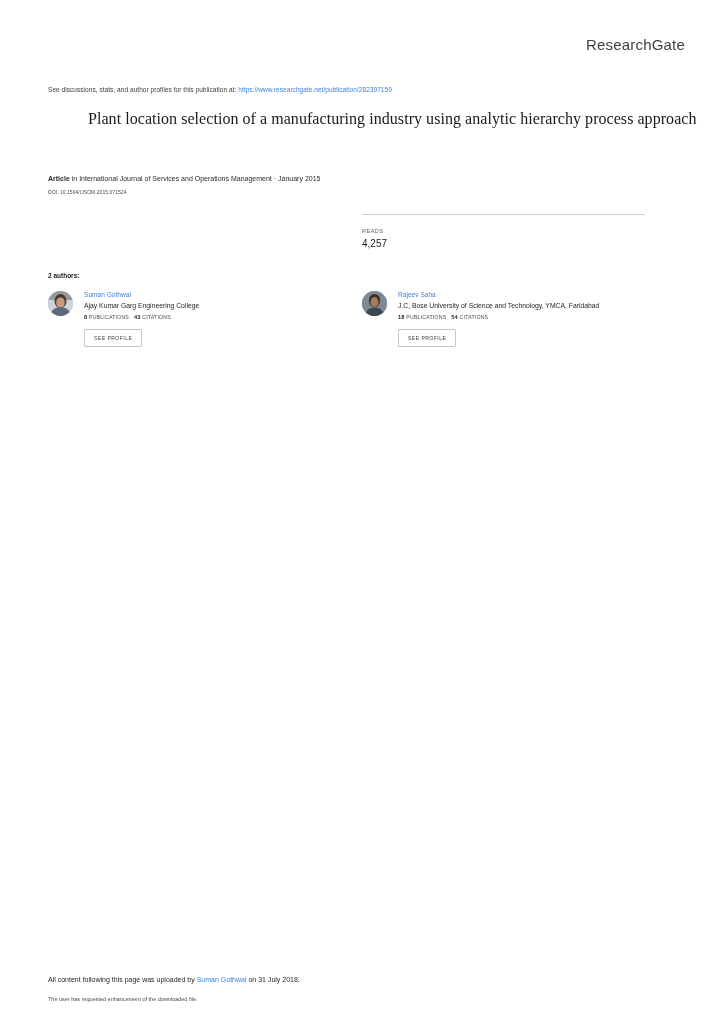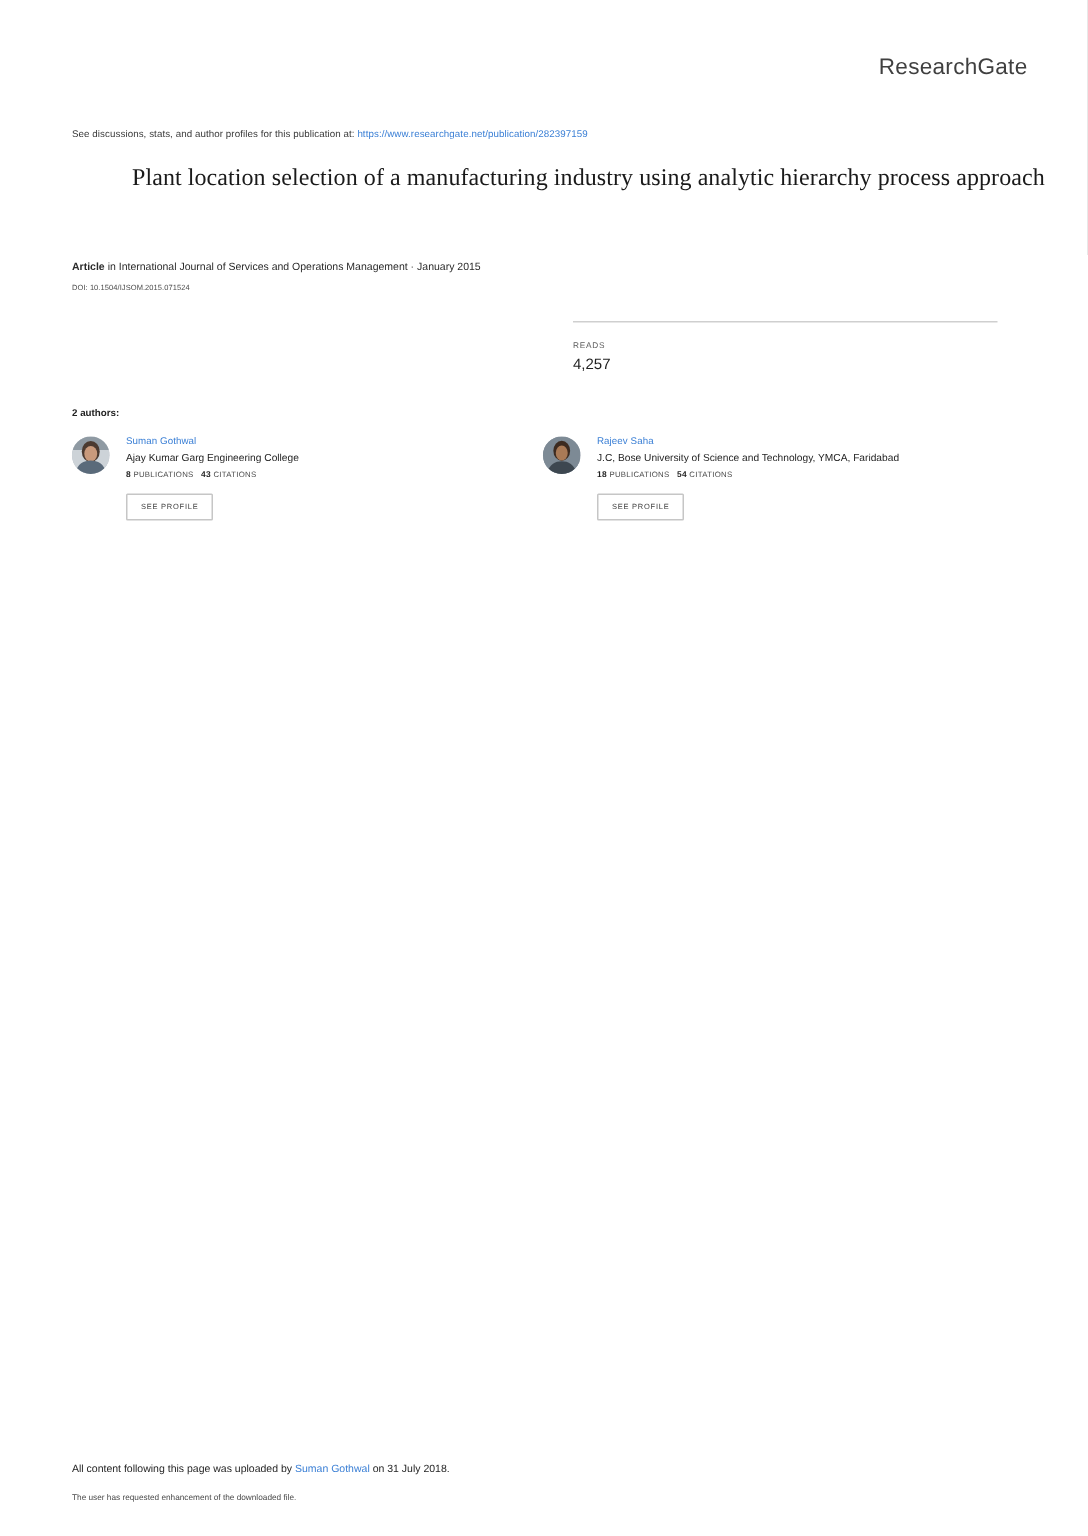--- a/index.html
+++ b/index.html
@@ -70,21 +70,21 @@
     top: 189px;
     font-size: 5px;
     color: #4a4a4a;
     letter-spacing: 0.05px;
   }
   .stat {
     position: absolute;
     top: 214px;
   }
   .stat.left { left: 48px; width: 282px; }
-  .stat.right { left: 382px; width: 283px; }
+  .stat.right { left: 362px; width: 283px; }
   .stat .rule {
     border-top: 1px solid #cfcfcf;
     height: 0;
     width: 100%;
   }
   .stat .label {
     margin-top: 13px;
     font-size: 5.5px;
     letter-spacing: 0.5px;
     color: #5c5c5c;

